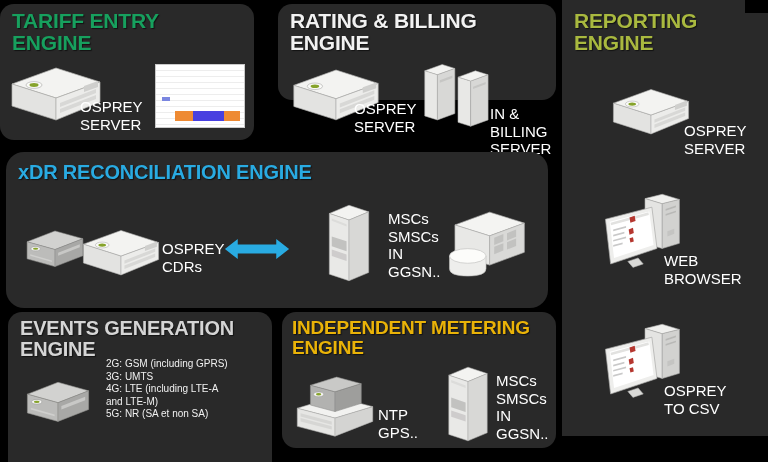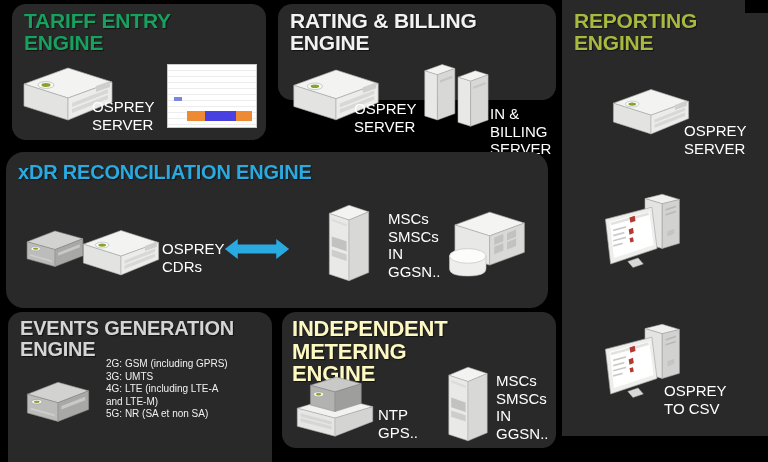--- a/index.html
+++ b/index.html
@@ -9,21 +9,21 @@
   .col{position:absolute;background:#292929;}
   .title{position:absolute;font-weight:bold;line-height:1.03;white-space:pre-line;
          letter-spacing:-0.2px;text-shadow:1px 1px 1px rgba(0,0,0,.55);}
   .label{position:absolute;color:#fff;font-size:15px;line-height:1.18;white-space:pre-line;}
   .icon{position:absolute;}
   .t-green{color:#17A05E;font-size:21px;}
   .t-white{color:#F2F2F2;font-size:21px;}
   .t-olive{color:#A9B93F;font-size:21px;}
   .t-cyan{color:#29ABE2;font-size:20px;white-space:nowrap;}
   .t-gray{color:#D5D5D5;font-size:20px;}
-  .t-purple{color:#fef9c3;font-size:22px;}
+  .t-purple{color:#eab308;font-size:19px;}
   .list{position:absolute;color:#F0F0F0;font-size:10px;line-height:1.25;white-space:pre-line;}
   .notch{position:absolute;background:#000;}
   .spreadsheet{position:absolute;background:#fff;border:1px solid #c9c9c9;
     background-image:repeating-linear-gradient(to bottom,#ffffff 0 5px,#ededed 5px 6px),
                      repeating-linear-gradient(to right,#ffffff 0 11px,#f1f1f1 11px 12px);}
   .ss-bar{position:absolute;left:22%;right:5%;bottom:9%;height:17%;display:flex;}
   .ss-bar .o1{background:#EE8A33;width:28%;}
   .ss-bar .b1{background:#4840E0;width:47%;}
   .ss-bar .o2{background:#EE8A33;width:25%;}
   .ss-mark{position:absolute;left:7%;top:52%;width:9%;height:6%;background:#7a86e0;}
@@ -122,29 +122,31 @@
   <div class="title t-olive" style="left:12px;top:10px;">REPORTING
 ENGINE</div>
   <svg class="icon" style="left:48px;top:82px;" width="82" height="56">
       <use href="#sym-rack"></use>
     </svg>
   <div class="label" style="left:122px;top:122px;">OSPREY
 SERVER</div>
   <svg class="icon" style="left:40px;top:188px;" width="86" height="90">
       <use href="#sym-desktop"></use>
     </svg>
+  <div class="label" style="left:102px;top:252px;">WEB
+BROWSER</div>
   <svg class="icon" style="left:40px;top:318px;" width="86" height="90">
       <use href="#sym-desktop"></use>
     </svg>
   <div class="label" style="left:102px;top:382px;">OSPREY
 TO CSV</div>
 </div>
 <div class="notch" style="left:745px;top:0;width:23px;height:13px;"></div>
 
-<div class="panel" style="left:12px;top:4px;width:254px;height:136px;">
+<div class="panel" style="left:0;top:4px;width:254px;height:136px;">
   <div class="title t-green" style="left:12px;top:6px;">TARIFF ENTRY
 ENGINE</div>
   <svg class="icon" style="left:8px;top:56px;" width="96" height="64">
       <use href="#sym-rack"></use>
     </svg>
   <div class="label" style="left:80px;top:94px;">OSPREY
 SERVER</div>
   <div class="spreadsheet" style="left:155px;top:60px;width:88px;height:62px;">
     <div class="ss-mark"></div>
     <div class="ss-bar">

